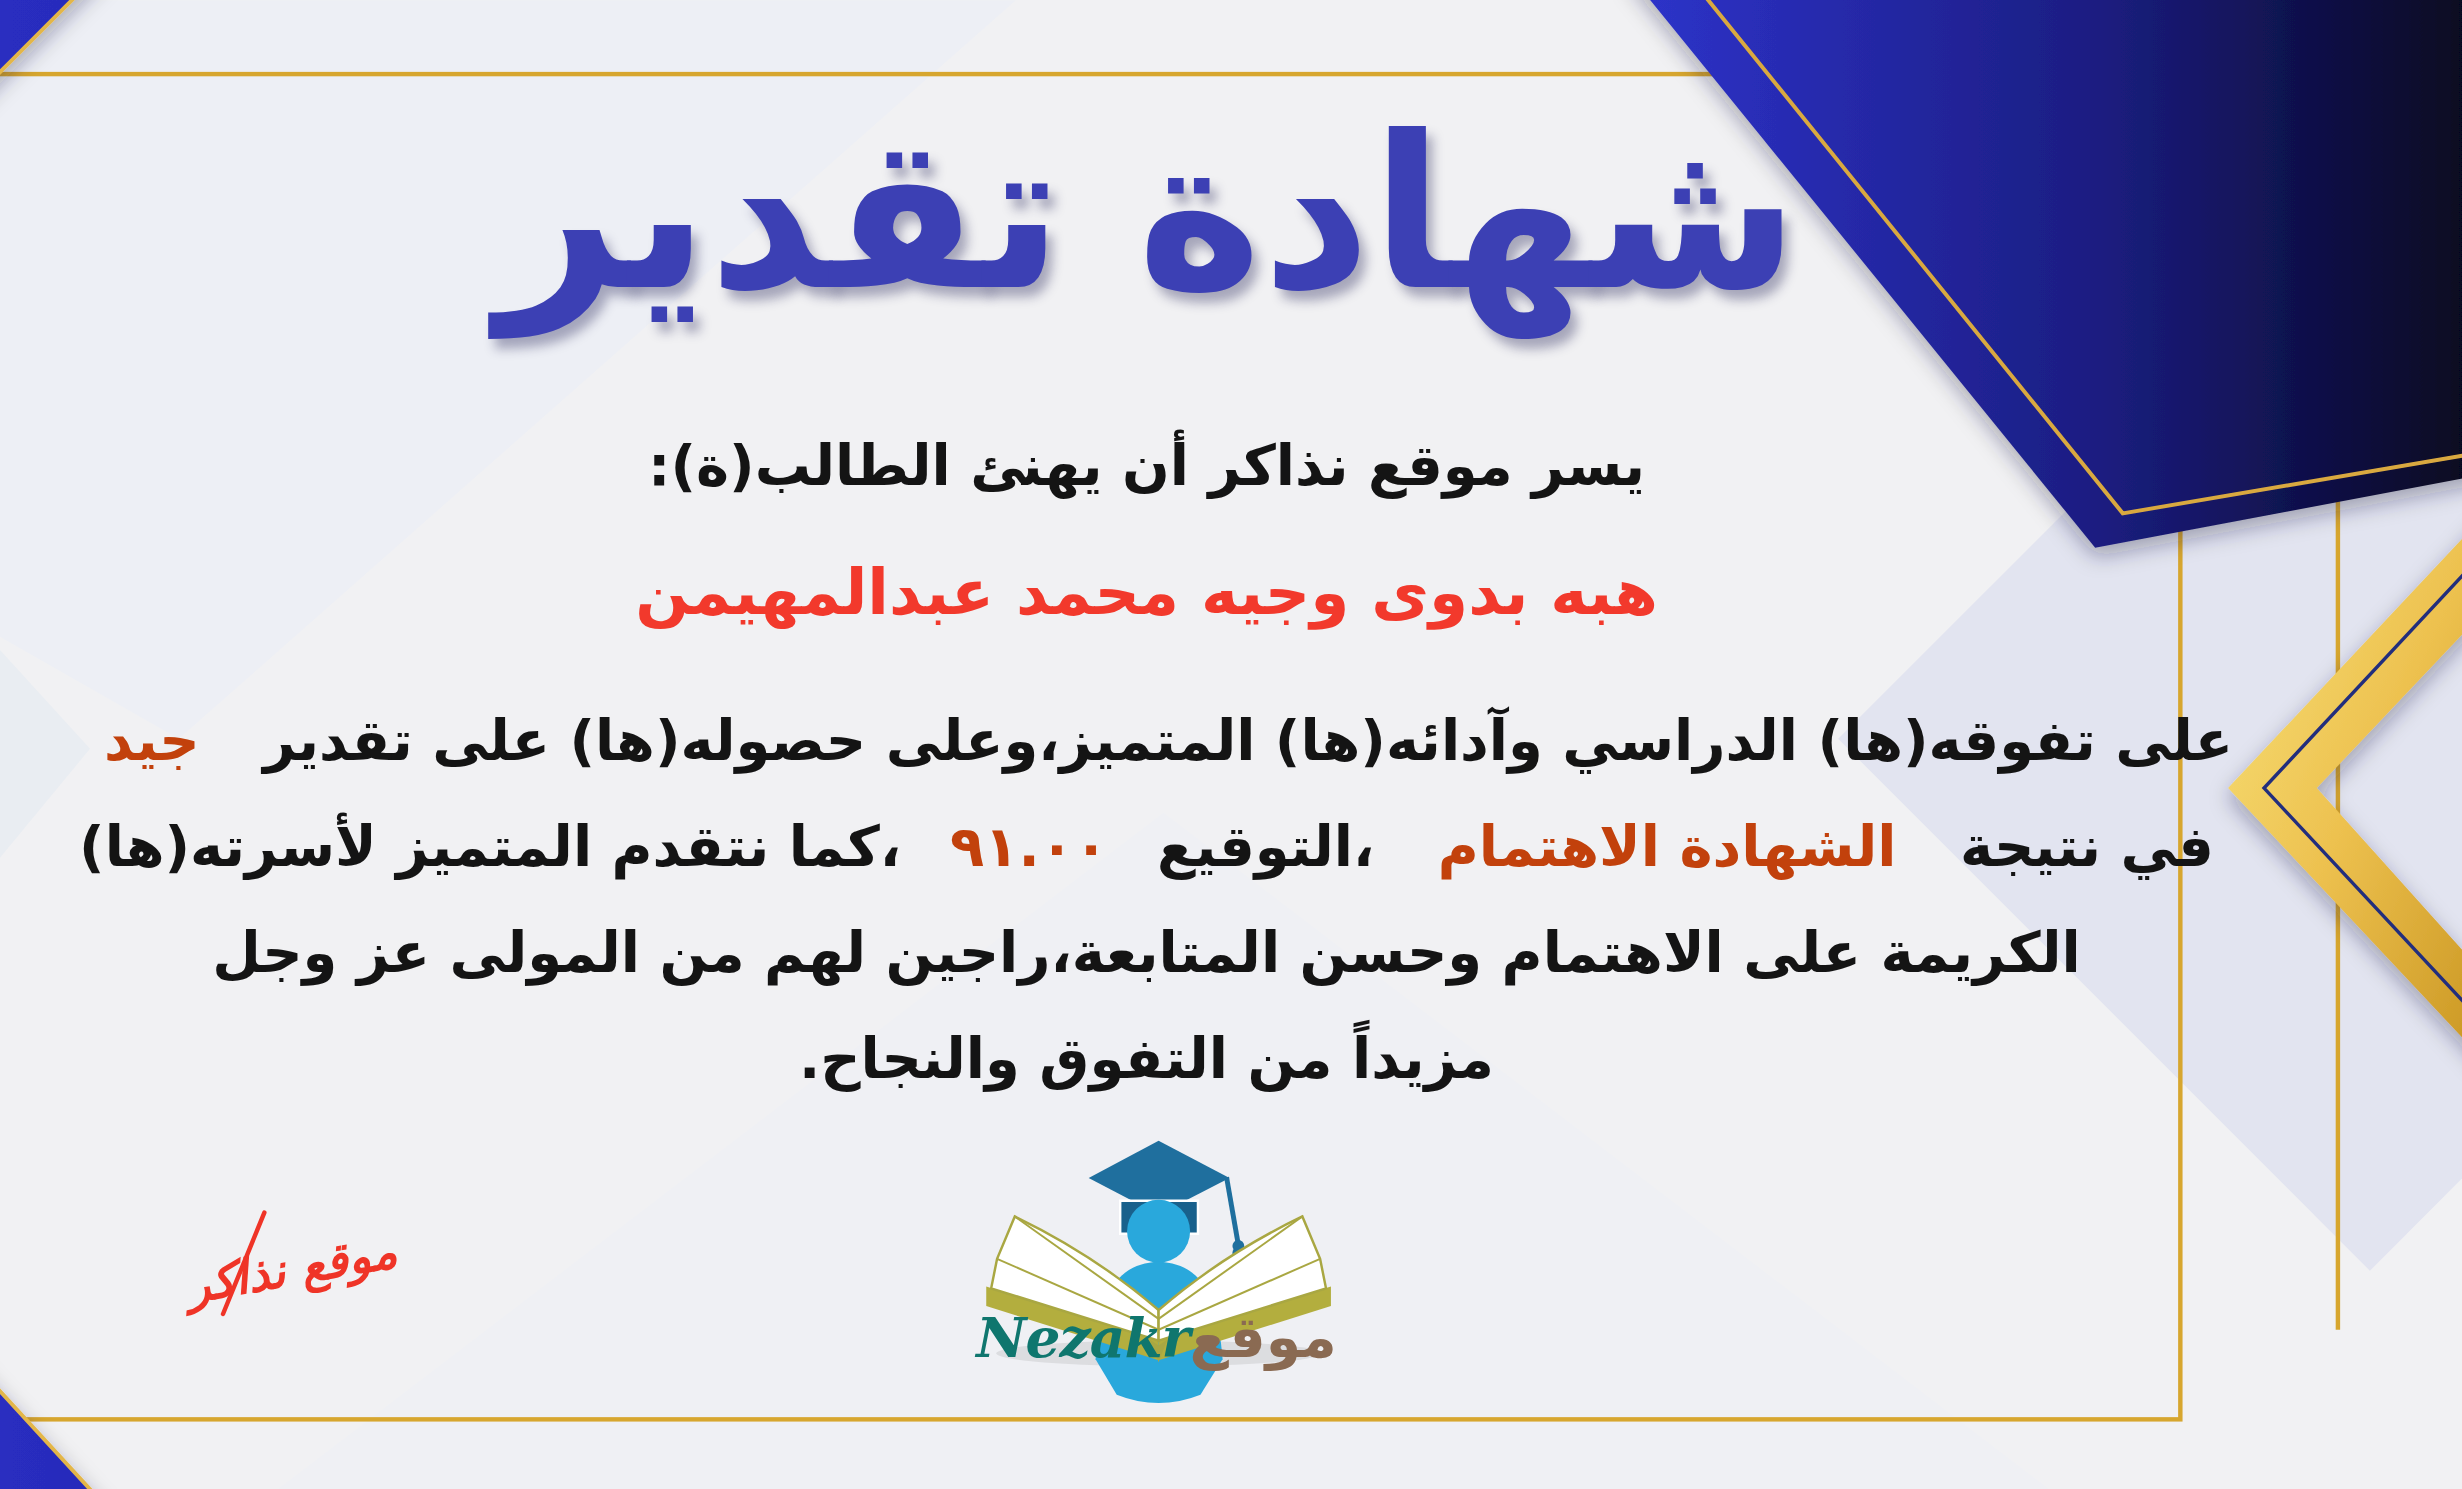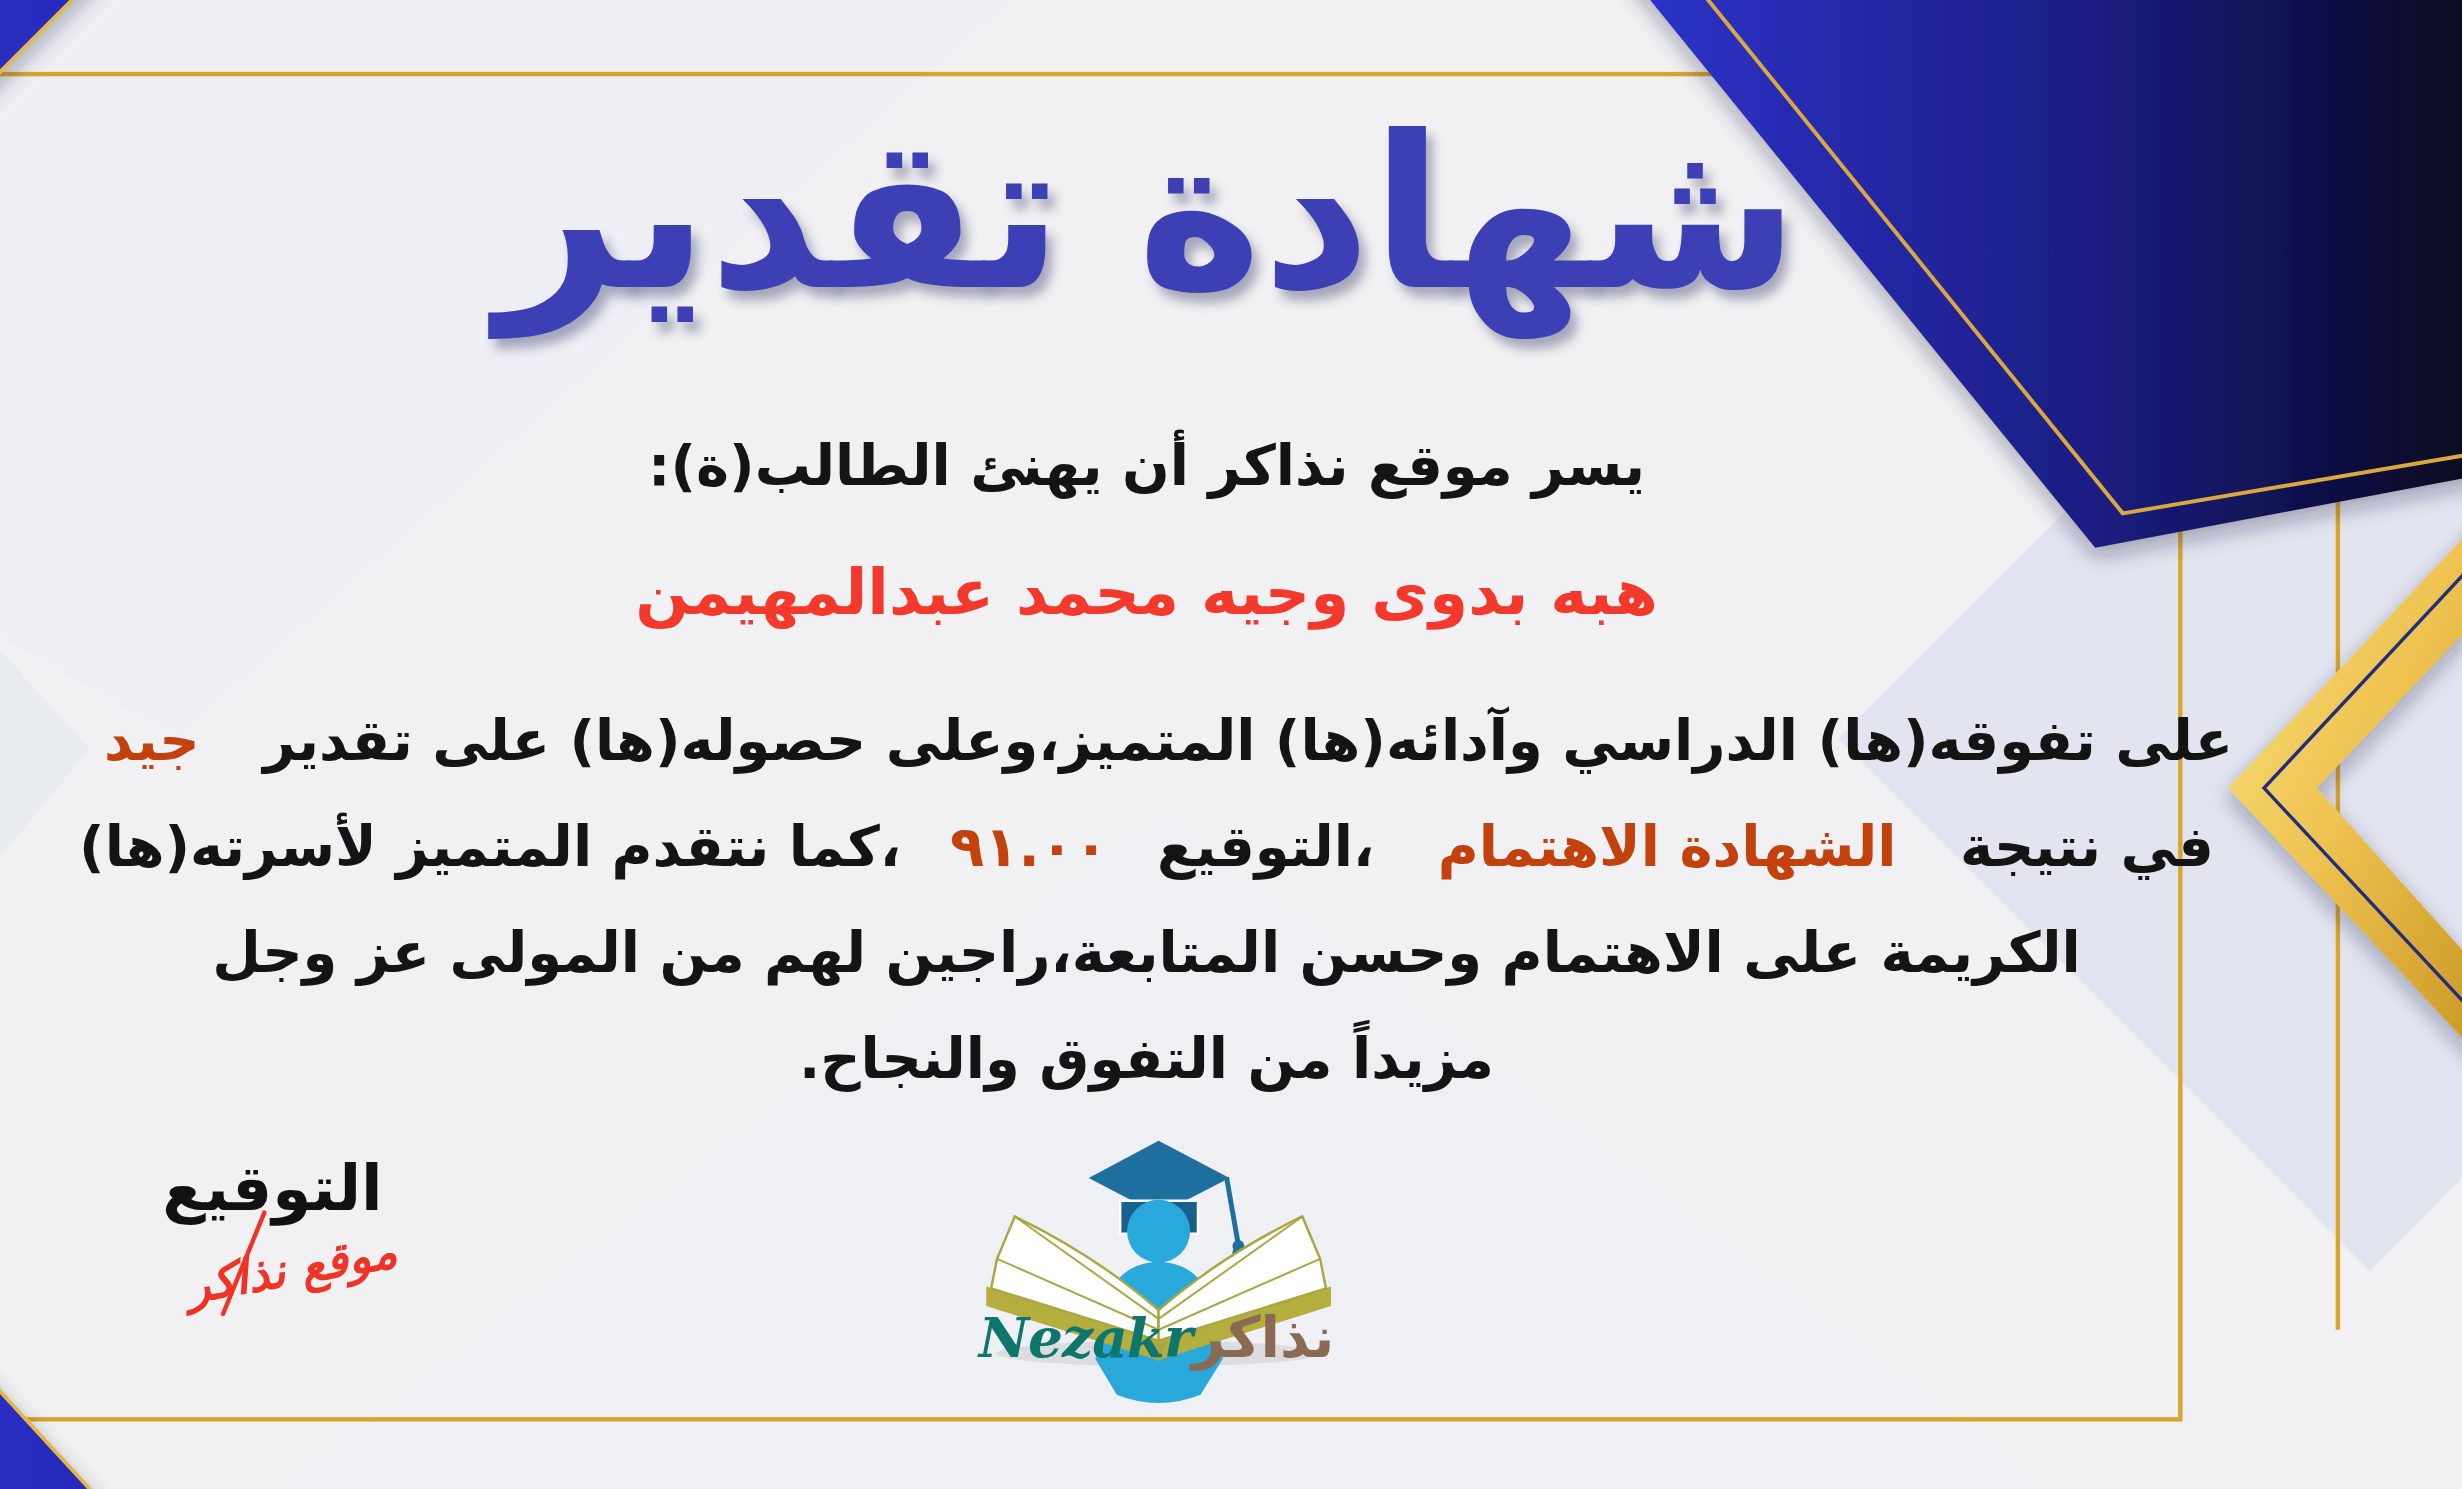--- a/index.html
+++ b/index.html
@@ -149,21 +149,20 @@
       <span>في نتيجة</span>
       <span class="red sp">الشهادة الاهتمام</span>
       <span>،التوقيع</span>
       <span class="red sp-sm">٩١.٠٠</span>
       <span>،كما نتقدم المتميز لأسرته(ها)</span>
     </div>
     <div class="line">الكريمة على الاهتمام وحسن المتابعة،راجين لهم من المولى عز وجل</div>
     <div class="line">مزيداً من التفوق والنجاح.</div>
   </div>
 
-  <div class="abs sign-label">التوقيع</div>
   <div class="abs sign-script">موقع نذاكر</div>
 
   <div class="abs logo-text" dir="ltr">
-    <span class="latin">Nezakr</span><span class="arabic">نذاكر</span>
+    <span class="latin">Nezakr</span><span class="arabic">موقع</span>
   </div>
 
 </div>
 
 
 </body></html>

